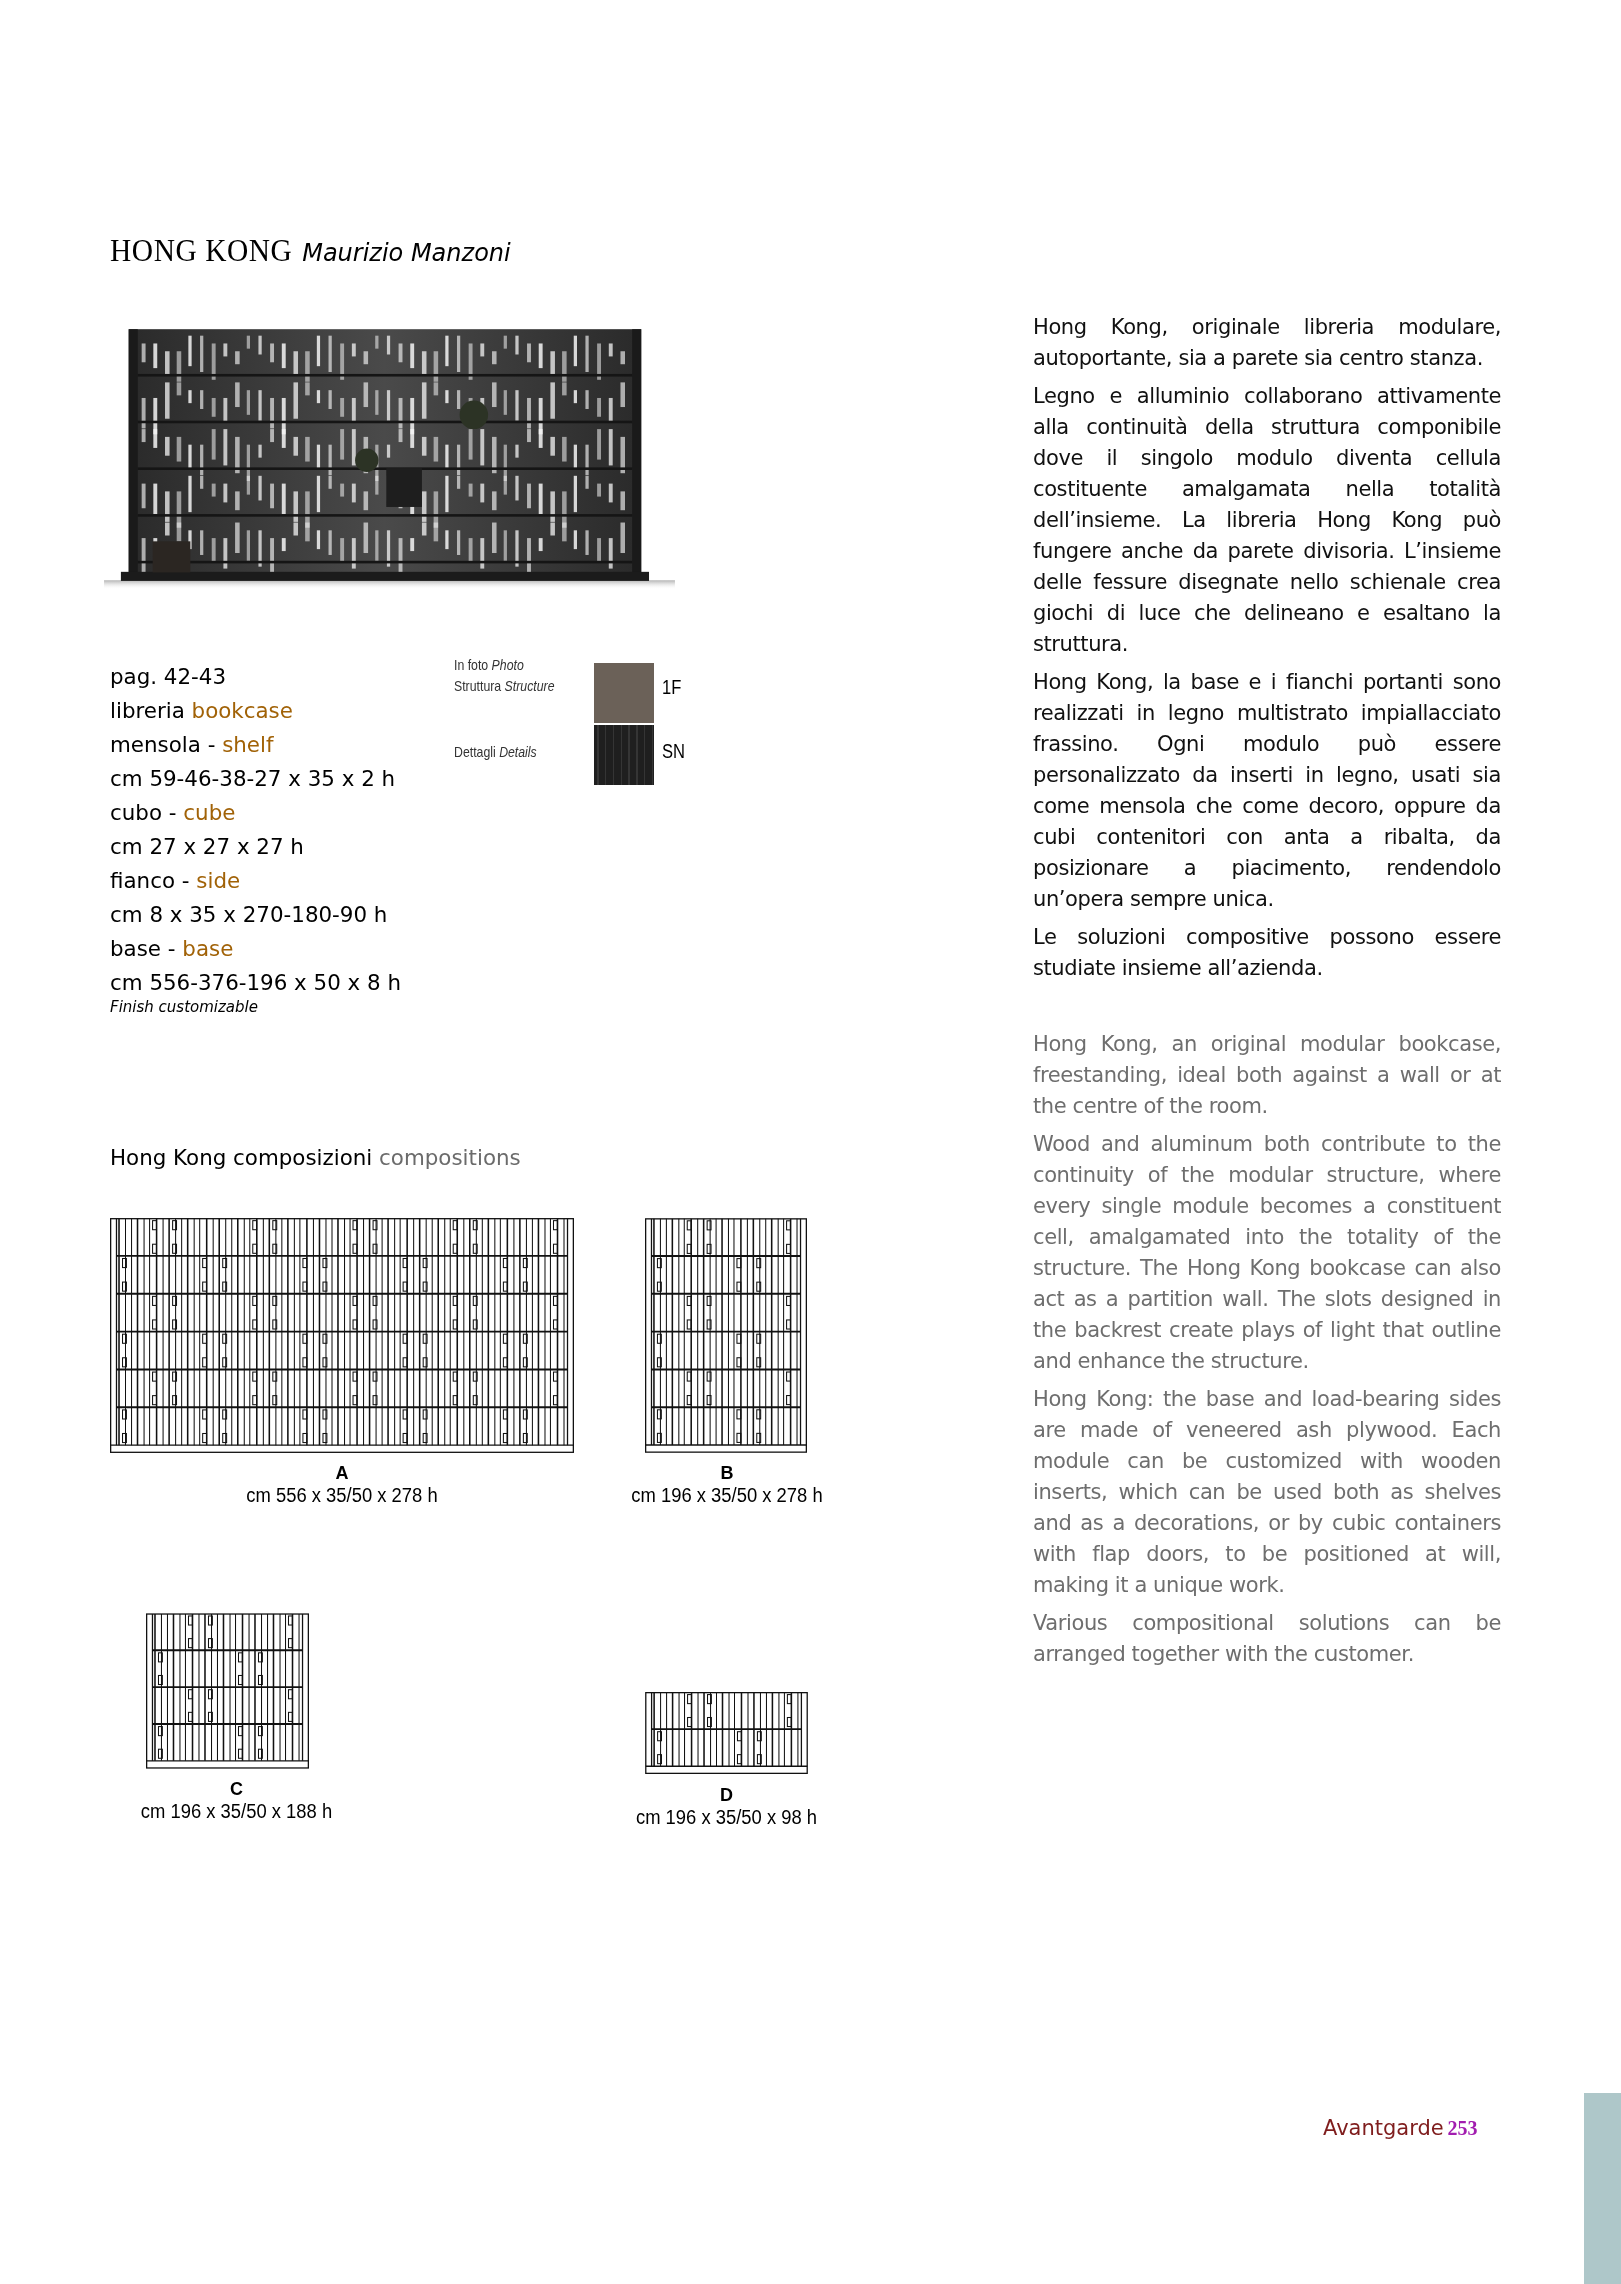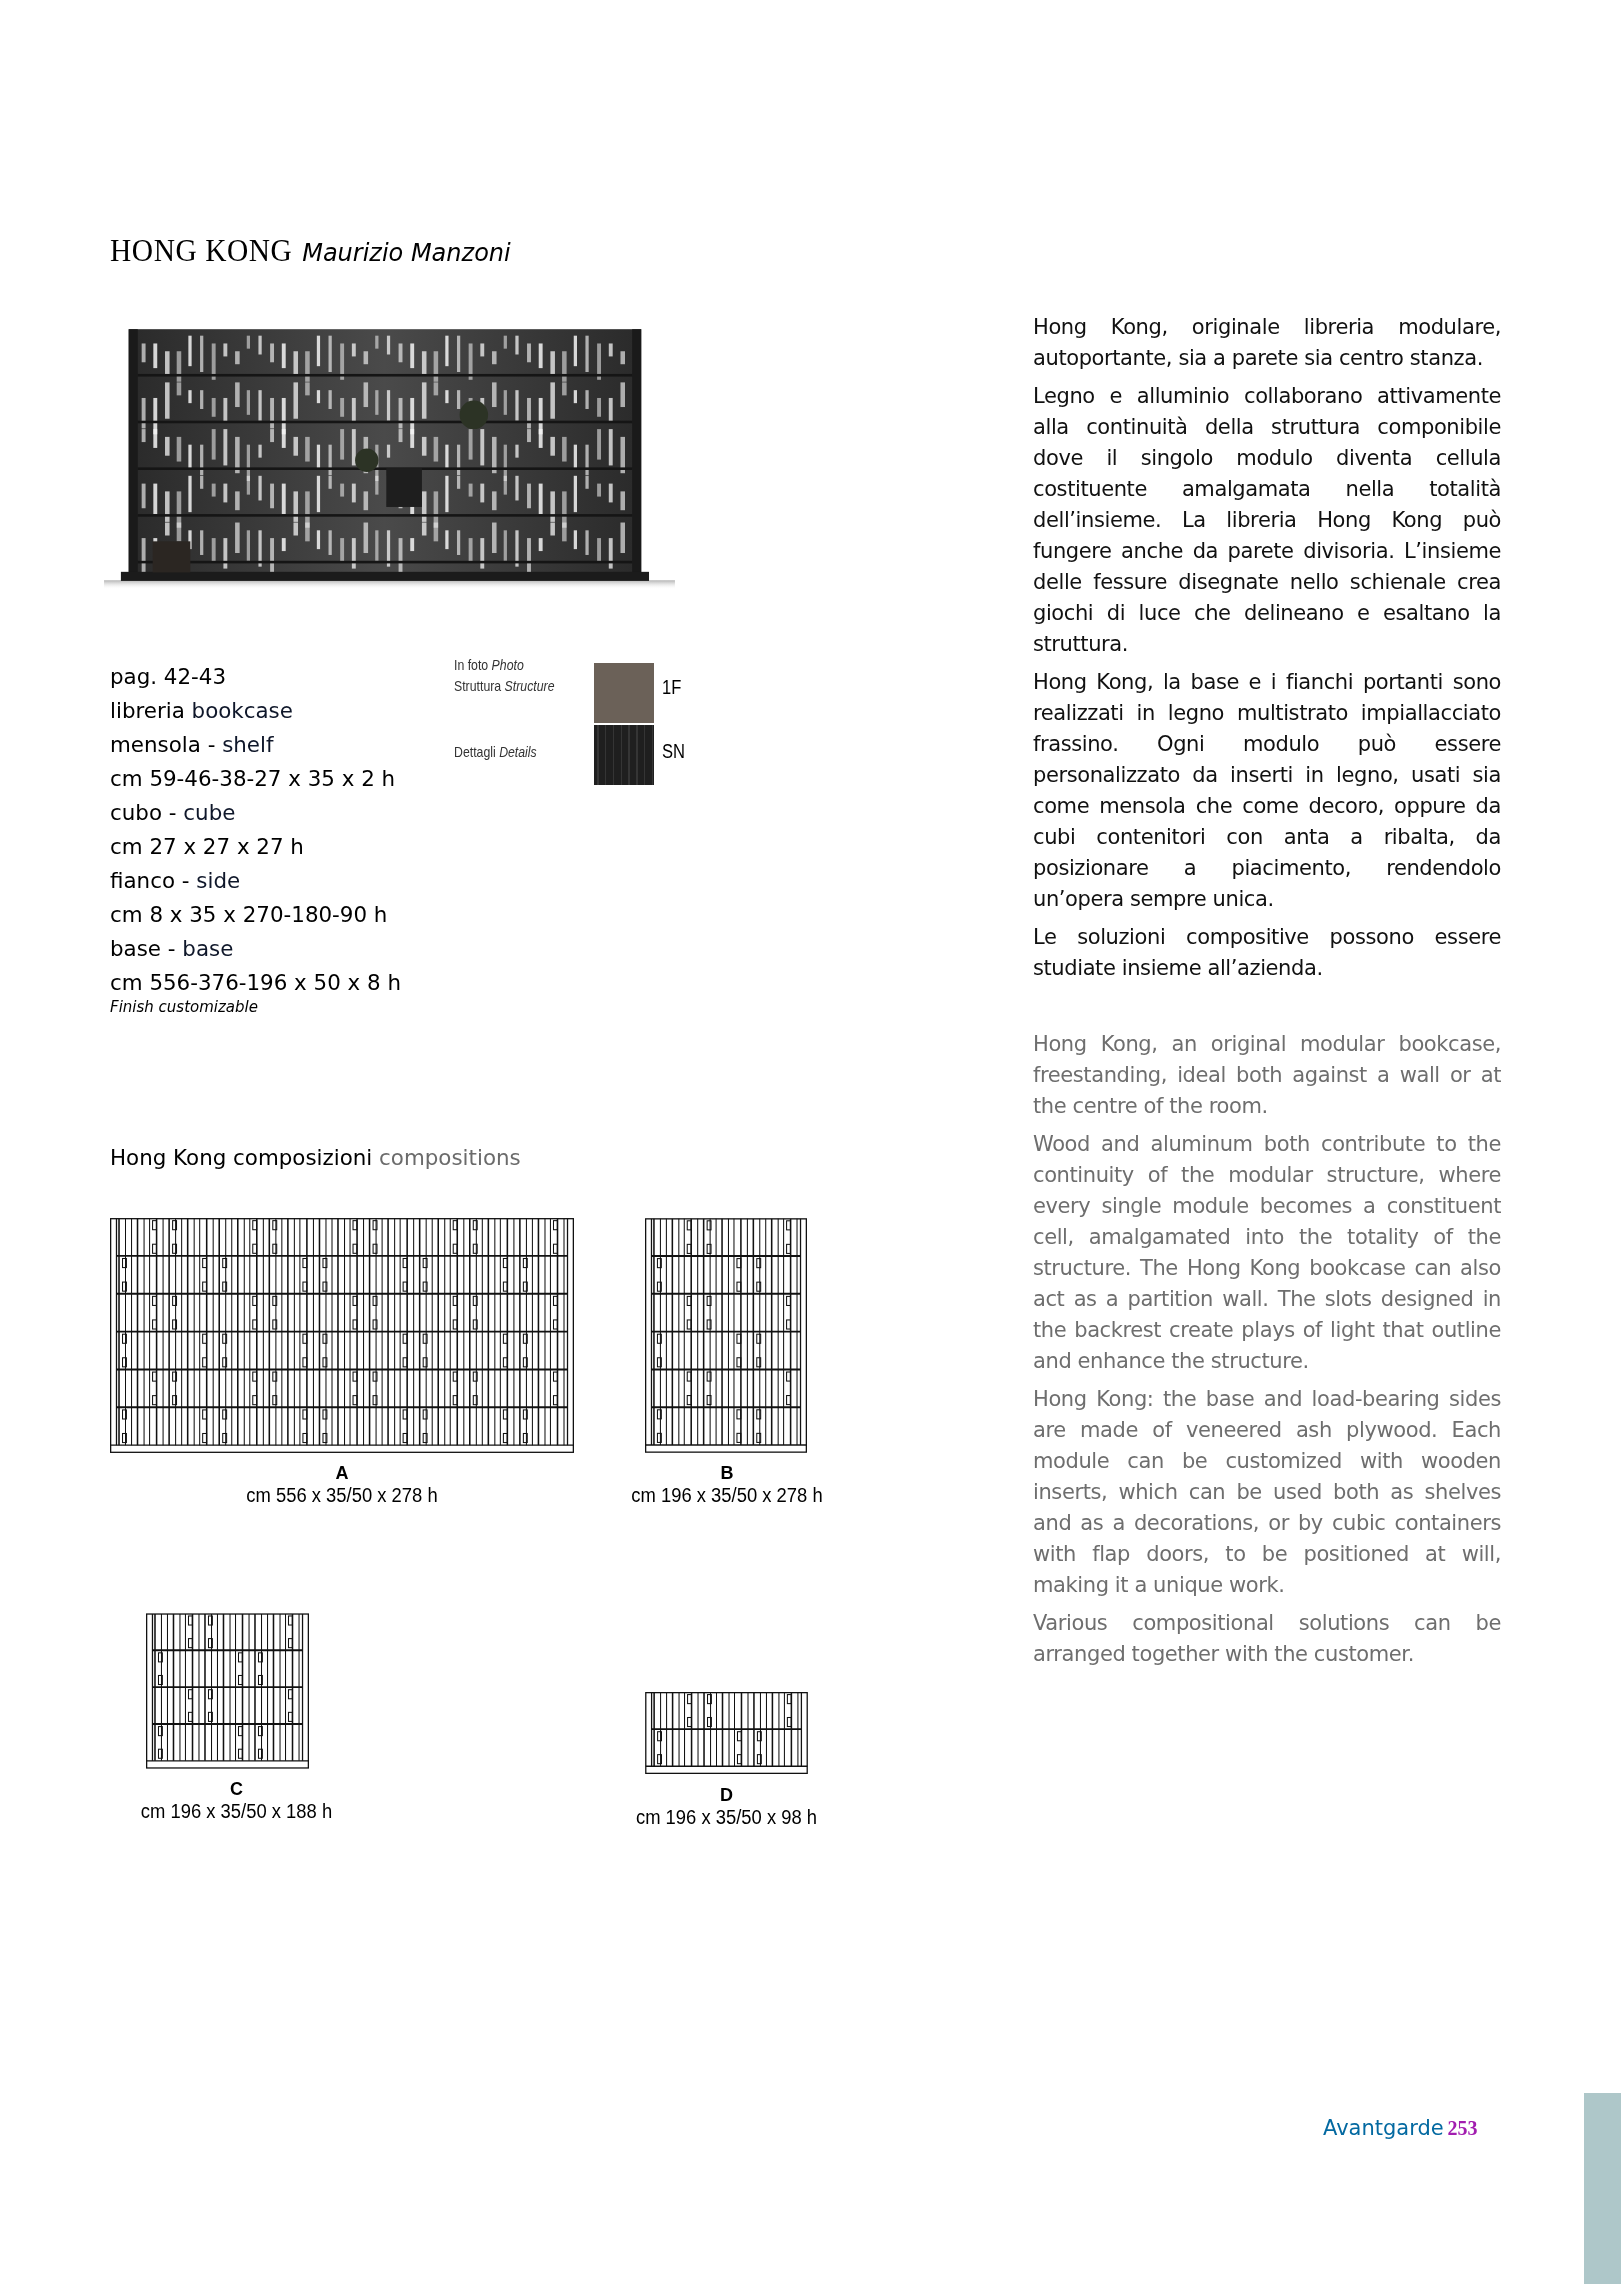--- a/index.html
+++ b/index.html
@@ -11,21 +11,21 @@
   .title { left: 110px; top: 232px; white-space: nowrap; }
   .title .name { font-family: "Liberation Serif", "DejaVu Serif", serif; font-size: 32px; letter-spacing: 0.6px; transform: scaleX(0.92); display: inline-block; transform-origin: left; }
   .title .designer { font-family: "DejaVu Sans", sans-serif; font-style: italic; font-size: 24px; margin-left: -9px; margin-top: 34px; }
 
   
   .photo { left: 104px; top: 324px; width: 571px; height: 266px; }
 
   
   .specs { left: 110px; top: 660px; font-family: "DejaVu Sans", sans-serif; font-size: 21.4px; line-height: 34px; }
   .specs .row { white-space: nowrap; }
-  .specs .en { color: #0f172a; }
+  .specs .en { color: #a16207; }
   .specs .finish { font-style: italic; font-size: 15px; line-height: 22px; margin-top: -3.9px; }
 
   
   .sw-label { font-family: "Liberation Sans", sans-serif; font-size: 15px; color: #333; line-height: 21px; transform: scaleX(0.82); transform-origin: left; white-space: nowrap; }
   .sw-label i { font-style: italic; }
   .swatch { width: 60px; height: 60px; }
   .sw-code { font-family: "Liberation Sans", sans-serif; font-size: 19.5px; transform: scaleX(0.85); transform-origin: left; }
 
   
   .desc { left: 1026px; top: 305px; width: 482px; font-family: "DejaVu Sans", sans-serif; font-size: 21px; line-height: 31px; text-align: justify; letter-spacing: -0.4px; }
@@ -36,21 +36,21 @@
 
   
   .comp-heading { left: 110px; top: 1145px; font-family: "DejaVu Sans", sans-serif; font-size: 21.4px; white-space: nowrap; }
   .comp-heading .en { color: #6b6b6b; }
   .drawing { position: absolute; }
   .cap-letter { font-family: "Liberation Sans", sans-serif; font-weight: bold; font-size: 18px; text-align: center; }
   .cap-dim { font-family: "Liberation Sans", sans-serif; font-size: 20px; text-align: center; white-space: nowrap; transform: scaleX(0.92); }
 
   
   .footer { left: 1323px; top: 2116px; white-space: nowrap; }
-  .footer .section { font-family: "DejaVu Sans", sans-serif; font-size: 21px; color: #0369a1; }
+  .footer .section { font-family: "DejaVu Sans", sans-serif; font-size: 21px; color: #7f1d1d; }
   .footer .page { font-family: "Liberation Serif", serif; font-weight: bold; font-size: 20px; color: #a21caf; margin-left: 3.9px; }
   .tab-bar { left: 1584px; top: 2093px; width: 37px; height: 191px; background: #aec7c9; }
 </style>
 </head>
 <body>
 
 <div class="abs title">
   <span class="name">HONG KONG</span>
   <span class="designer">Maurizio Manzoni</span>
 </div>

